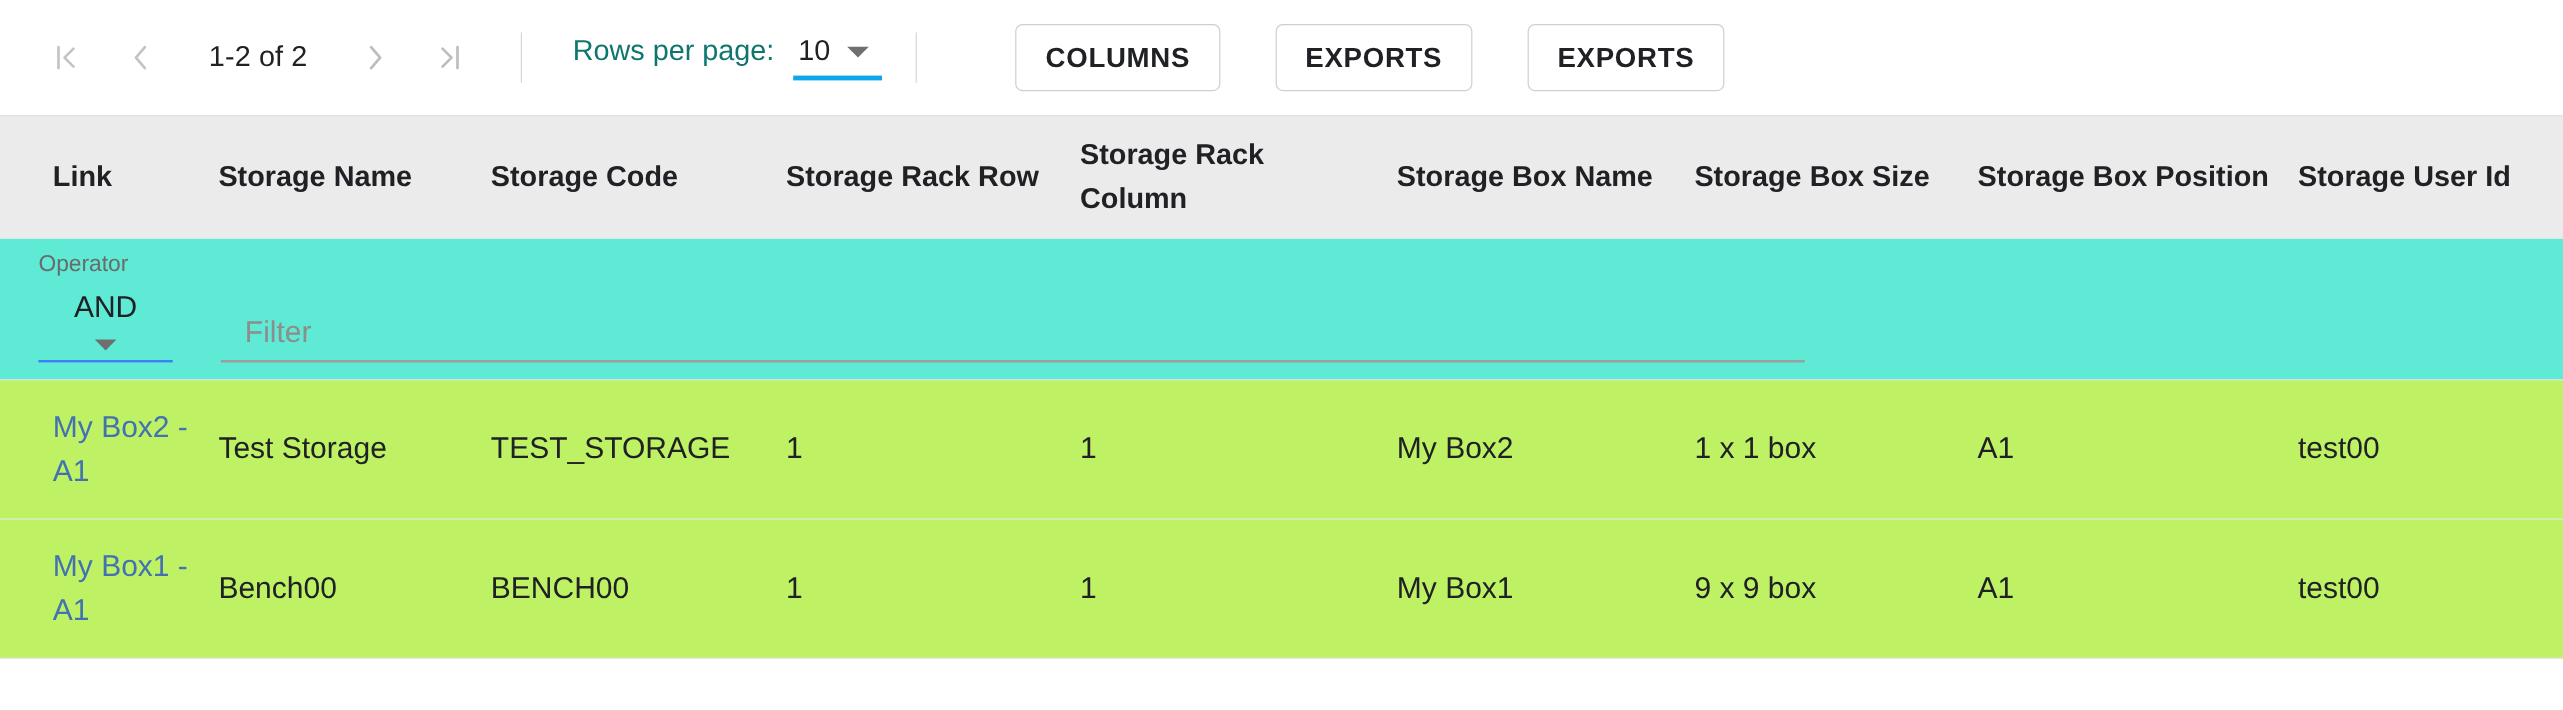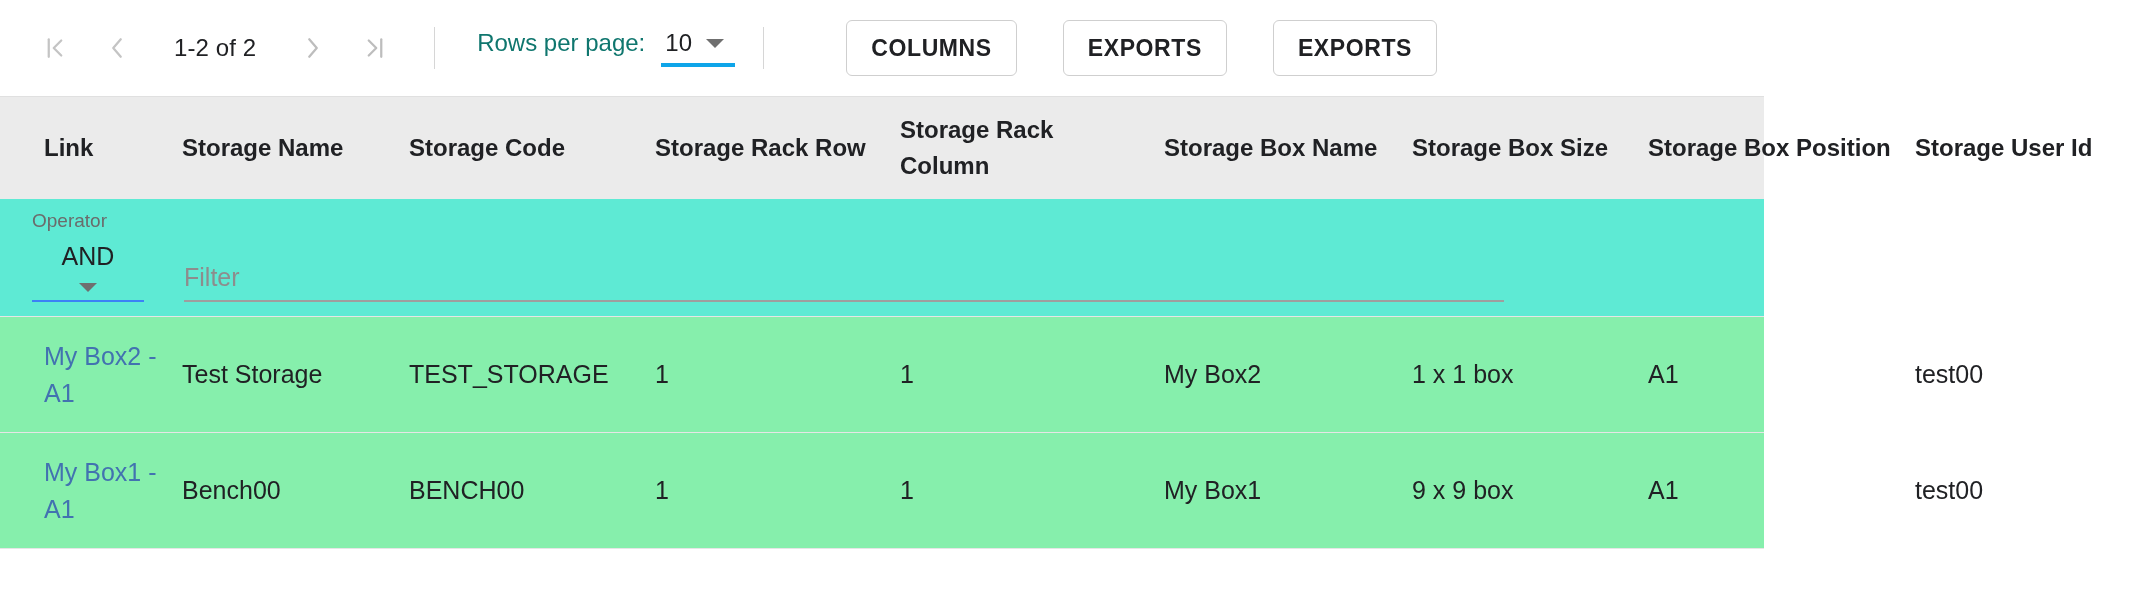--- a/index.html
+++ b/index.html
@@ -102,21 +102,21 @@
     font-size: 23px;
     font-weight: 700;
     letter-spacing: 0.6px;
     color: #202124;
     cursor: pointer;
     white-space: nowrap;
     margin-left: 28px;
   }
 
   
-  .grid { width: 1764px; }
+  .grid { width: 2136px; }
   .row {
     display: grid;
     grid-template-columns:
       138px 227px 246px 245px 264px 248px 236px 267px 265px;
     padding-left: 44px;
   }
   .head {
     background: #ebebeb;
     border-top: 1px solid #e0e0e0;
     height: 103px;
@@ -171,28 +171,29 @@
   }
   .filter-input {
     width: 100%;
     border: none;
     outline: none;
     background: transparent;
     font-family: "Liberation Sans", sans-serif;
     font-size: 25px;
     color: #202124;
     padding: 0;
+    margin-left: 20px;
   }
   .filter-input::placeholder { color: #8d8d8d; opacity: 1; }
 
   .body-row {
     height: 116px;
     align-items: center;
     border-bottom: 1px solid #e6e6e6;
-    background: #86efac;
+    background: #bef264;
   }
   .body-row .cell {
     font-size: 25px;
     color: #202124;
     line-height: 1.48;
     padding-right: 18px;
   }
   .link {
     color: #4272b0;
     text-decoration: none;

